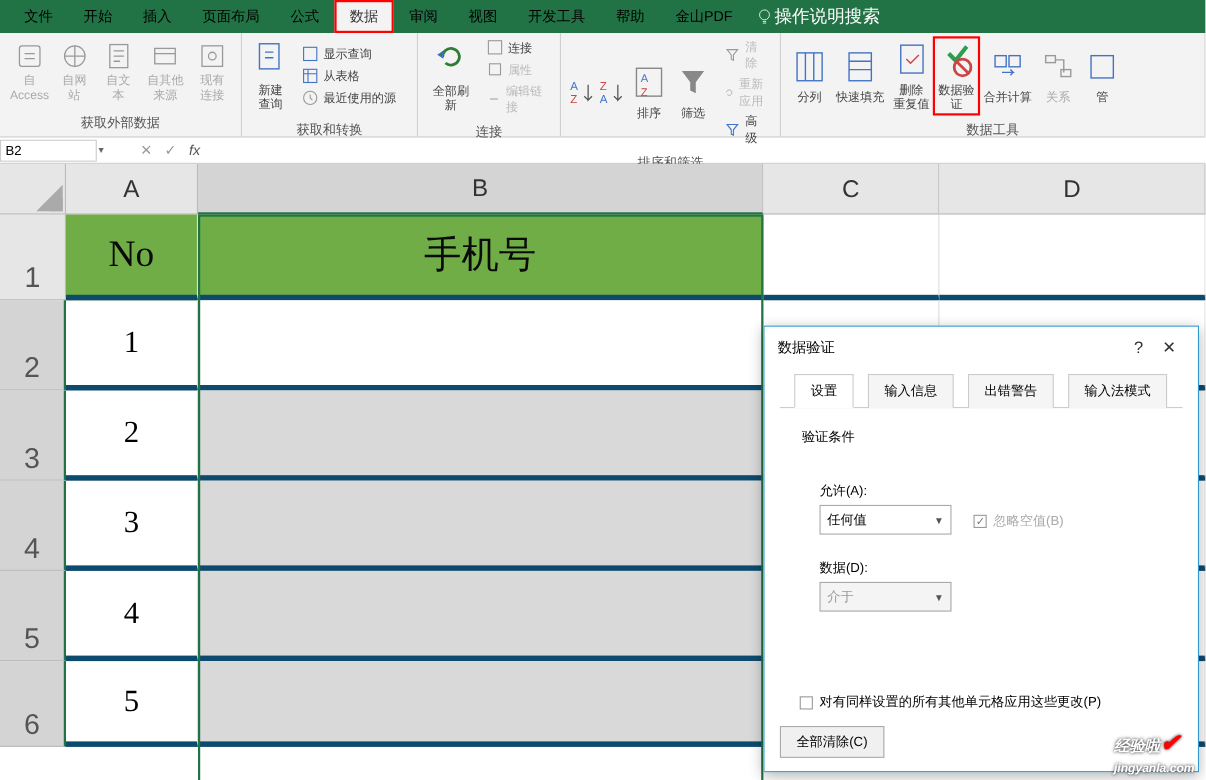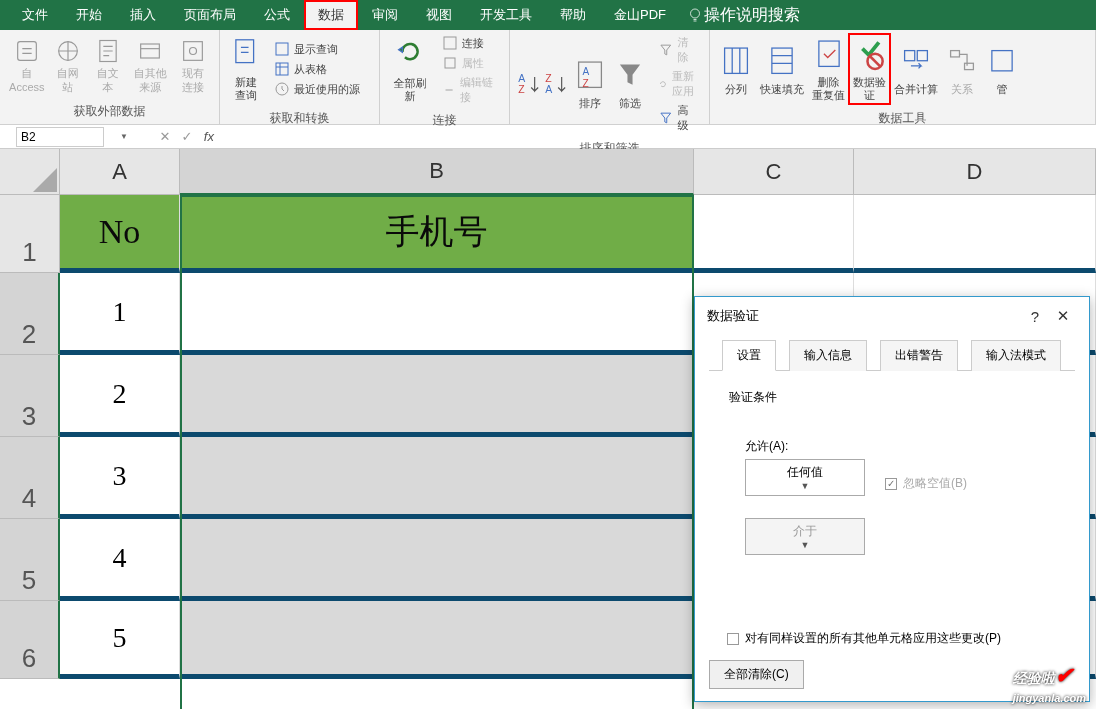--- a/index.html
+++ b/index.html
@@ -1,20 +1,20 @@
 <!DOCTYPE html>
 <html><head>
   <meta charset="utf-8">
   <style>
     * { margin: 0; padding: 0; box-sizing: border-box; font-family: "Microsoft YaHei", sans-serif; }
     body { width: 1096px; height: 709px; background: #fff; overflow: hidden; position: relative; }
     
     
     .menu-bar { height: 30px; background: #217346; display: flex; align-items: center; padding-left: 8px; }
-    .menu-tab { color: #ffffff; font-size: 13px; padding: 6px 14px; cursor: pointer; }
+    .menu-tab { color: #000000; font-size: 13px; padding: 6px 14px; cursor: pointer; }
     .menu-tab.active { background: #f3f3f3; color: #333; }
     .menu-tab.highlighted { outline: 2px solid red; outline-offset: -2px; }
     .search-tip { display: flex; align-items: center; color: #fff; margin-left: 6px; }
     .bulb-icon { width: 18px; height: 18px; stroke:#fff; fill:none; }
     
     
     .ribbon { height: 95px; background: #f3f3f3; border-bottom: 1px solid #d0d0d0; display: flex; position: relative; }
     .ribbon-group { display: flex; flex-direction: column; border-right: 1px solid #d0d0d0; }
     .group-content { flex: 1; display: flex; align-items: center; padding: 4px 6px; }
     .group-label { text-align: center; font-size: 12px; color: #555; padding: 2px 0 4px; }
@@ -27,21 +27,21 @@
     .rbtn.highlight-box { outline: 2px solid red; outline-offset: -1px; }
     
     .mini-list { display: flex; flex-direction: column; gap: 2px; margin-left: 4px; }
     .mini-item { display: flex; align-items: center; gap: 4px; font-size: 11px; color: #444; cursor: pointer; padding: 1px 4px; }
     .mini-icon { width: 16px; height: 16px; }
     
     .gray-text { color: #bbb !important; }
     
     
     .formula-bar { height: 24px; border-bottom: 1px solid #ccc; display: flex; align-items: center; padding-top: 6px; padding-bottom: 6px; background:#fff;}
-    .name-box { width: 88px; border: 1px solid #ccc; font-size: 12px; padding: 2px 4px; margin: 0 16px; }
+    .name-box { width: 88px; border: 1px solid #ccc; font-size: 12px; padding: 2px 4px; margin: 0 0; }
     .name-box-arrow { font-size: 8px; color: #666; margin-right: 6px; }
     .fb-btn { width: 22px; text-align: center; color: #999; font-size: 13px; }
     .fx { font-style: italic; color: #555; font-size: 13px; }
     
     
     .sheet-area { position: relative; }
     .col-headers { display: flex; height: 46px; }
     .corner { width: 60px; background: #e6e6e6; border-right: 1px solid #bbb; border-bottom: 1px solid #bbb; position: relative; }
     .corner::after { content:''; position:absolute; right:2px; bottom:2px; border: 12px solid transparent; border-right-color:#aaa; border-bottom-color:#aaa; }
     .col-head { text-align: center; font-size: 22px; background: #e6e6e6; border-right: 1px solid #bbb; border-bottom: 1px solid #bbb; display:flex; align-items:center; justify-content:center; color:#333;}
@@ -68,21 +68,21 @@
     .dialog-title { padding: 10px 12px; font-size: 13px; display: flex; align-items: center; }
     .dialog-title-text { flex: 1; }
     .dlg-help, .dlg-close { width: 28px; text-align: center; font-size: 15px; cursor: pointer; color:#333;}
     .dialog-tabs { display: flex; padding: 4px 14px 0; }
     .dlg-tab { border: 1px solid #ccc; padding: 6px 14px; font-size: 12px; cursor: pointer; background: #f5f5f5; border-bottom:none; position:relative; top:1px;margin-left:13px;}
     .dlg-tab.active { background: #fff; border-bottom: 1px solid #fff; }
     .dialog-body { padding: 18px 20px; border-top: 1px solid #ccc; margin: 0 14px; }
     .section-label { font-size: 12px; margin-bottom: 10px; }
     .field { margin: 22px 0 14px 16px; }
     .field-label { font-size: 12px; margin-bottom: 4px; }
-    .dropdown { width: 120px; border: 1px solid #aaa; padding: 4px 6px; font-size: 12px; display: flex; justify-content: space-between; align-items: center; background:#fff;flex-direction:column;}
+    .dropdown { width: 120px; border: 1px solid #aaa; padding: 4px 6px; font-size: 12px; display: flex; justify-content: space-between; align-items: center; background:#fff;}
     .dropdown.disabled { color: #999; background:#f4f4f4;}
     .chk-row { display: flex; align-items: center; gap: 6px; font-size: 12px; }
     .chk-row.disabled { color: #aaa; }
     .apply-row { position: absolute; bottom: 54px; left: 20px; font-size: 12px; display:flex; align-items:center; gap:6px;margin-left:12px;}
     .dialog-buttons { position: absolute; bottom: 12px; left: 14px; right: 14px; display: flex; justify-content: space-between; }
     .dlg-btn { border: 1px solid #aaa; padding: 5px 14px; font-size: 12px; background: #f0f0f0; cursor: pointer; }
     .dlg-btn.primary { border: 2px solid #3388cc; padding: 4px 20px; }
     
     .watermark { position: absolute; right: 10px; bottom: 4px; font-size: 14px; color:#fff; text-shadow:0 0 3px #000; font-style:italic; font-weight:bold;}
     .watermark .check{color:red;font-size:22px;}
@@ -425,20 +425,21 @@
           <span>任何值</span>
             <span class="down-caret">▼</span>
         </div>
       </div>
       <div class="chk-row disabled" style="margin-bottom:4px">
         <span class="chkbox checked"></span>
         <span>忽略空值(B)</span>
       </div>
     </div>
     <div class="field">
+      <div class="field-label" style="margin-top:10px">数据(D):</div>
       <div class="dropdown disabled">
         <span>介于</span>
           <span class="down-caret">▼</span>
       </div>
     </div>
   </div>
   <div class="apply-row">
     <span class="chkbox"></span>
     <span>对有同样设置的所有其他单元格应用这些更改(P)</span>
   </div>

